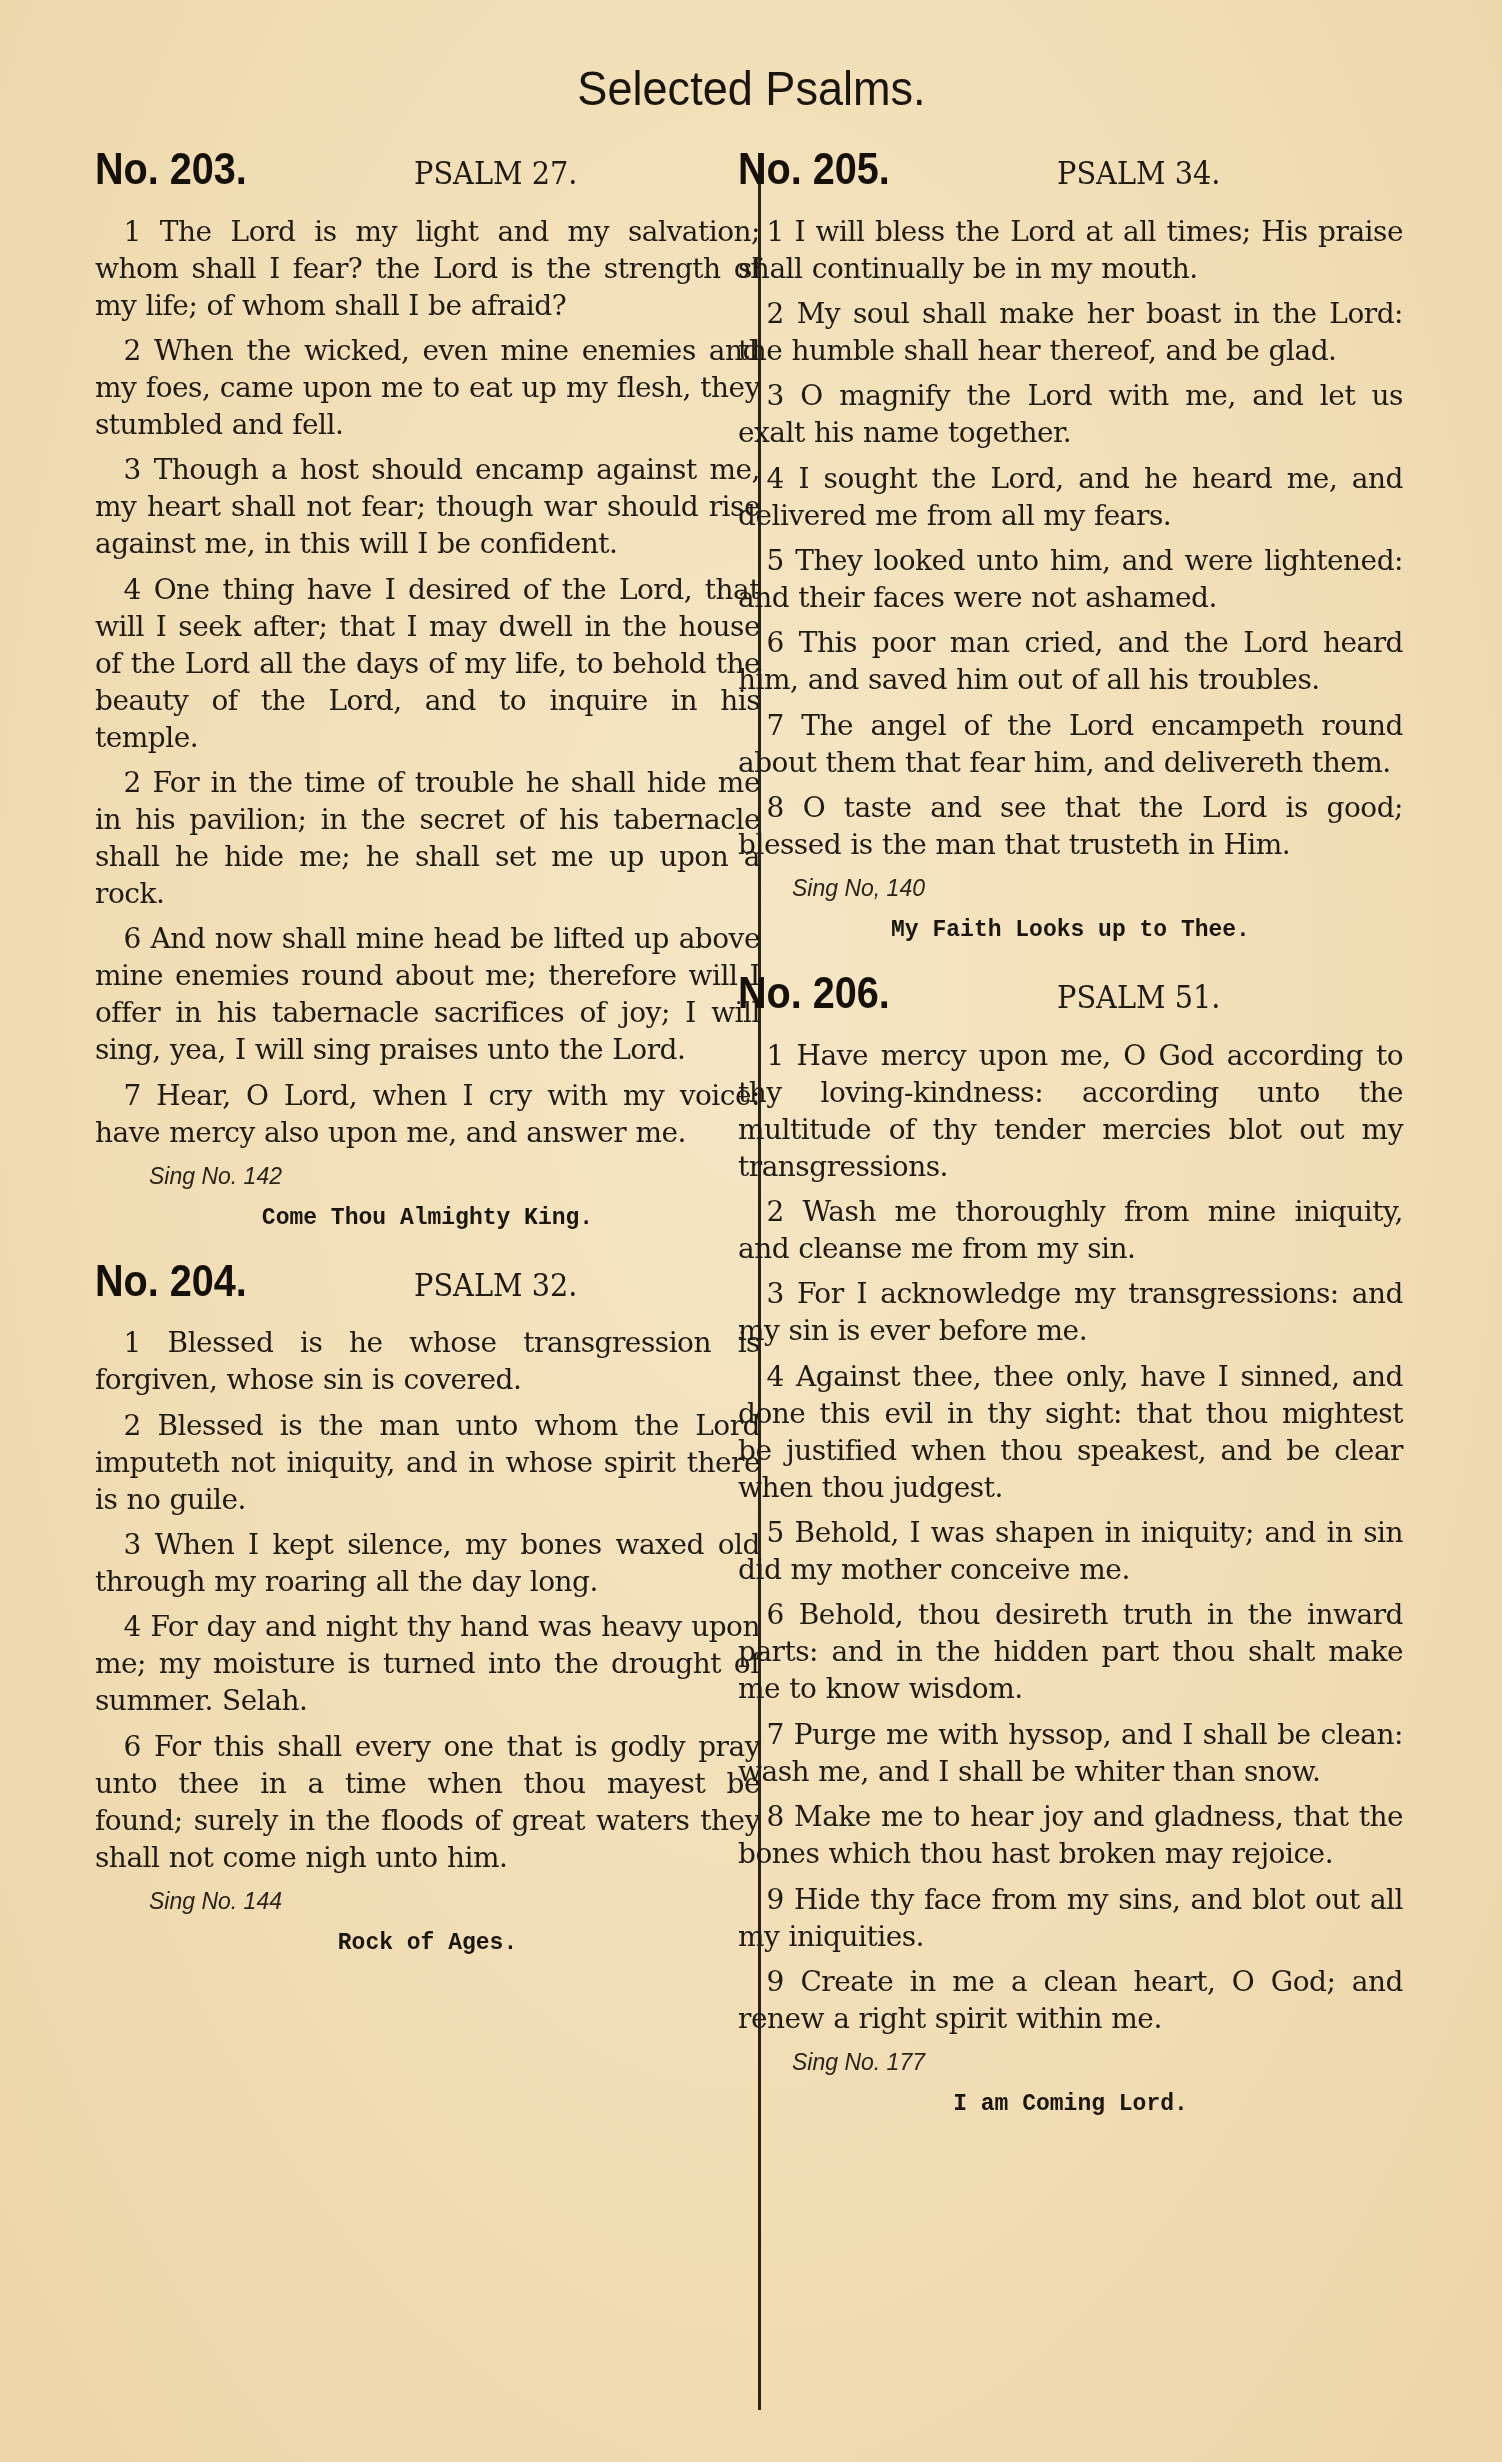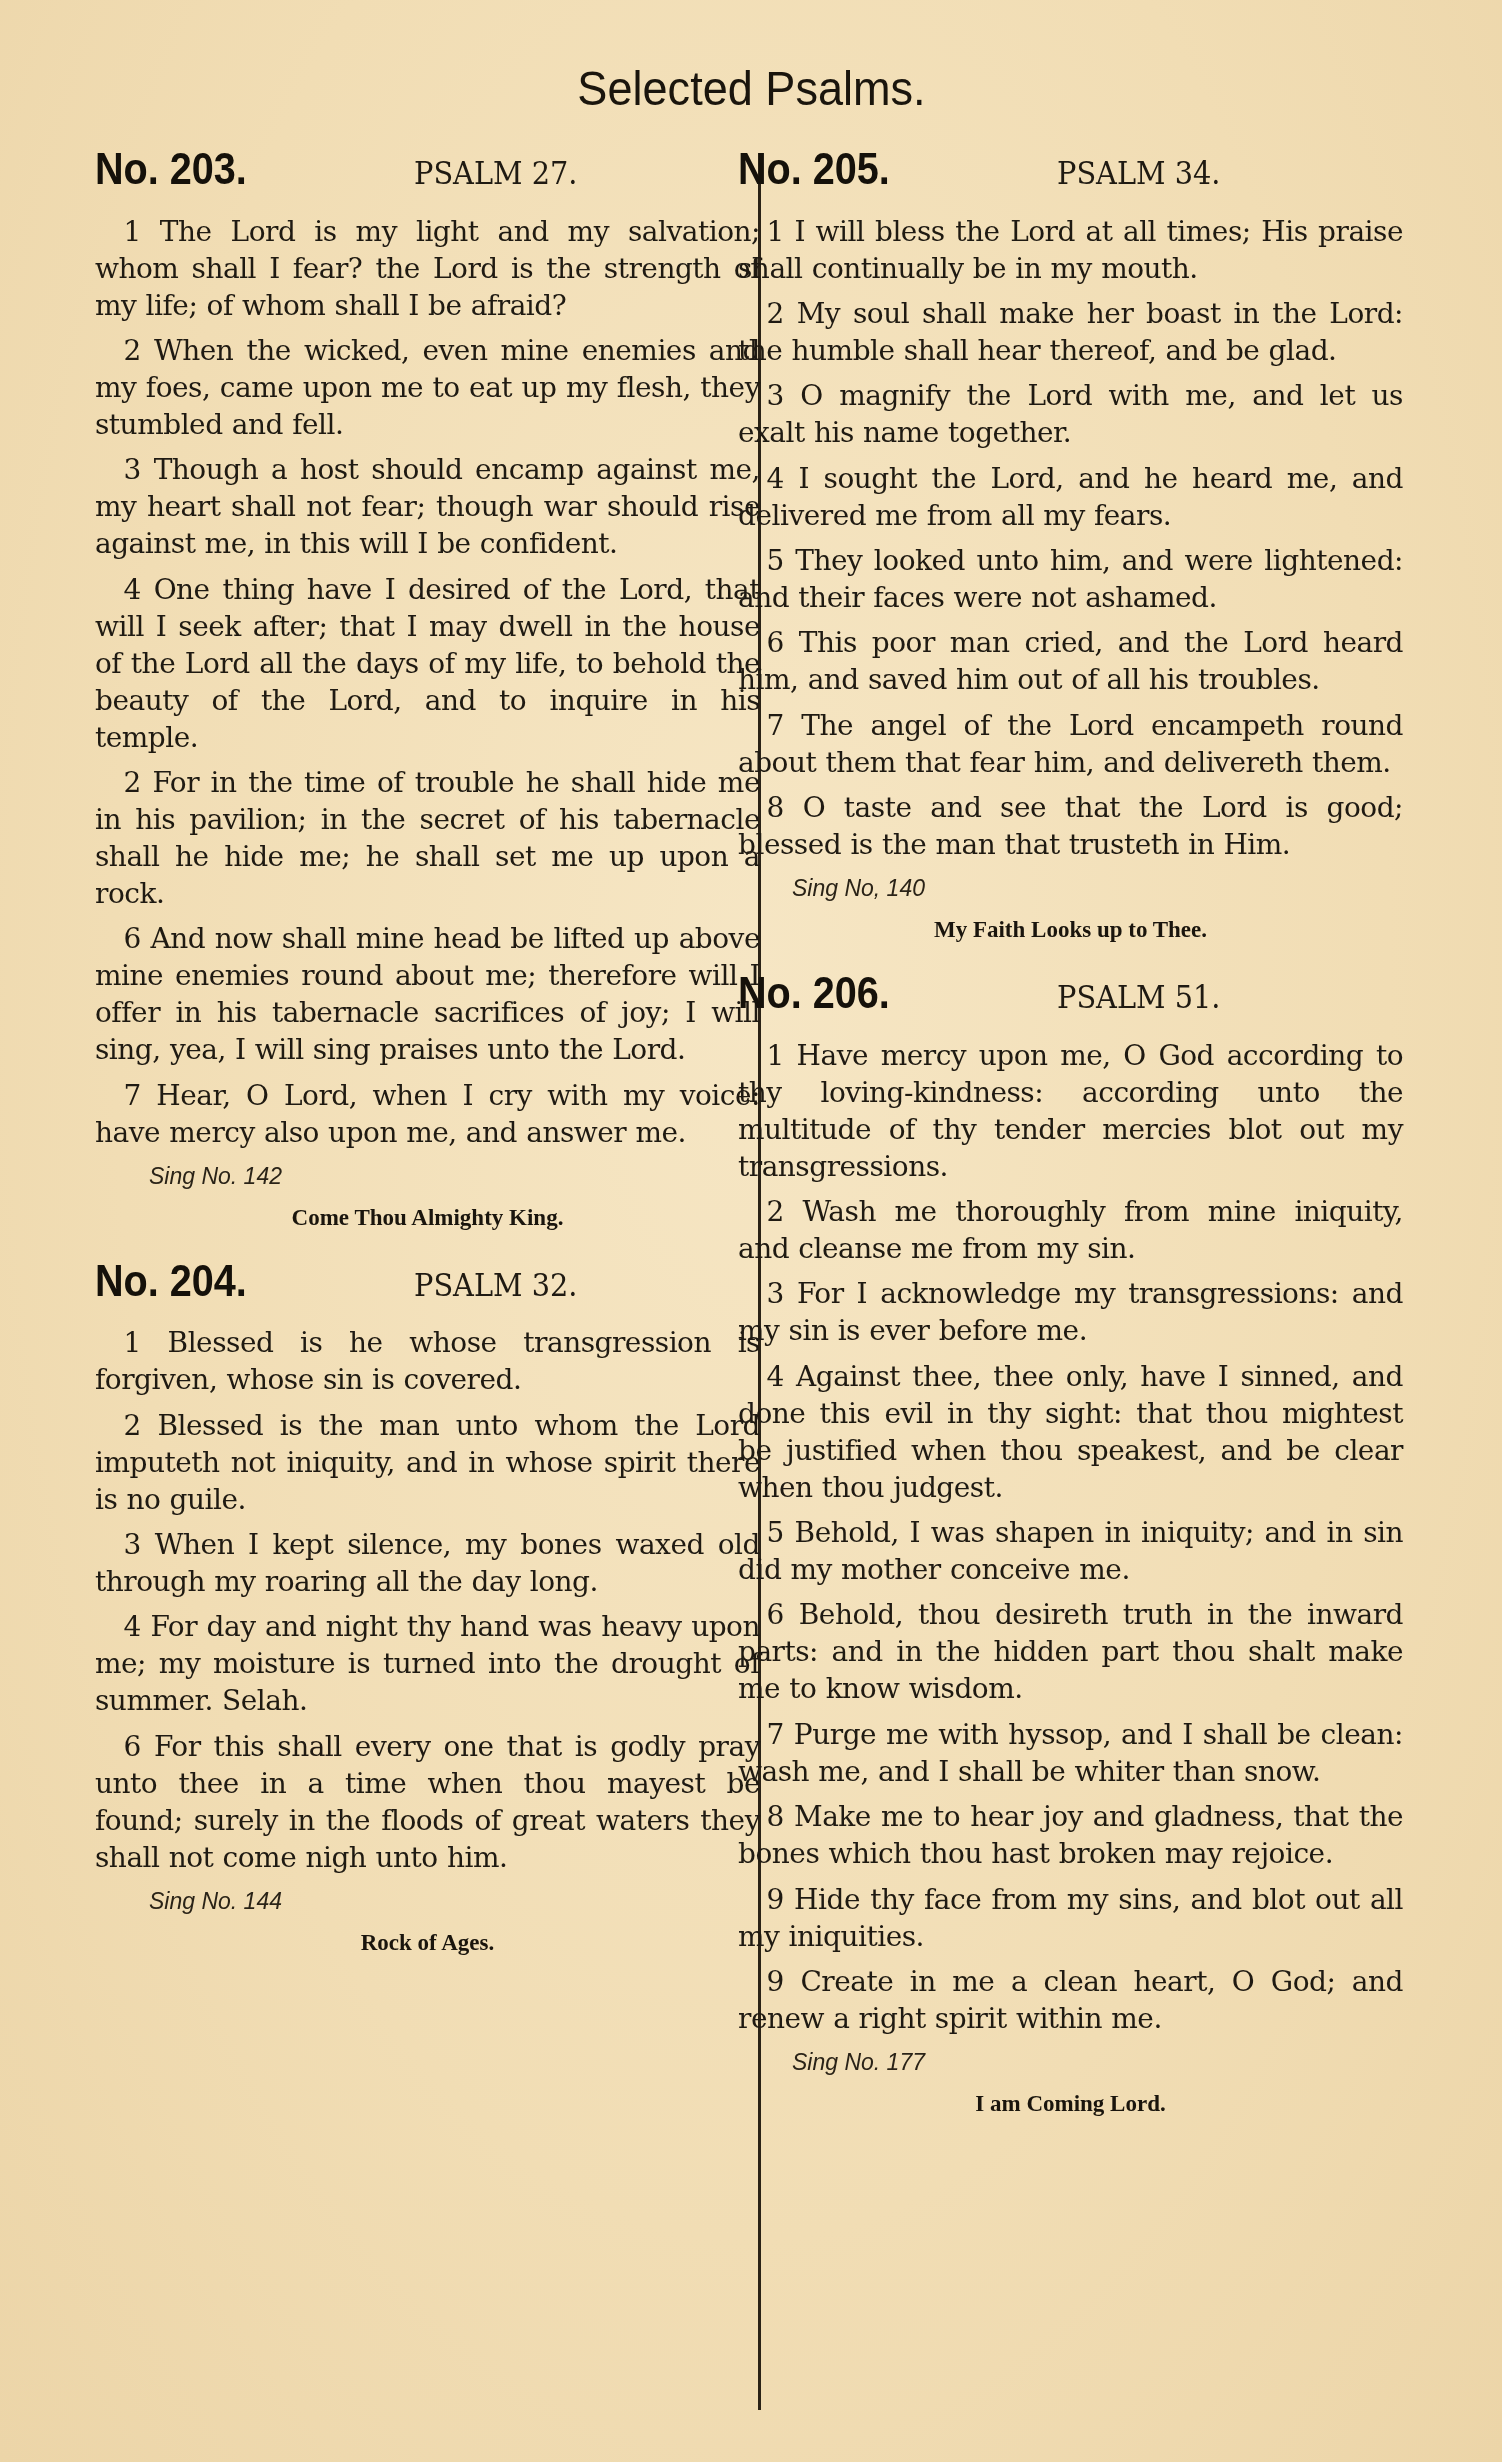--- a/index.html
+++ b/index.html
@@ -42,21 +42,21 @@
   .verse {
     font-size: 28px; line-height: 37px; text-align: justify;
     text-indent: 28.6px; margin: 0 0 8.4px 0; letter-spacing: -0.5px;
     word-spacing: 0.8px;
   }
   .sing {
     font-family: Liberation Sans, sans-serif; font-style: italic;
     font-size: 23px; margin: 11.8px 0 0 54px; color: #2a2317;
   }
   .hymn {
-    font-family: Liberation Serif, serif; font-weight: bold;
+    font-family: Liberation Mono, monospace; font-weight: bold;
     font-size: 23px; text-align: center; margin: 15px 0 23.5px 0; color: #1a150d;
   }
 </style>
 </head>
 <body>
 
 <div class="page-title">Selected Psalms.</div>
 
 <div class="divider"></div>
 

